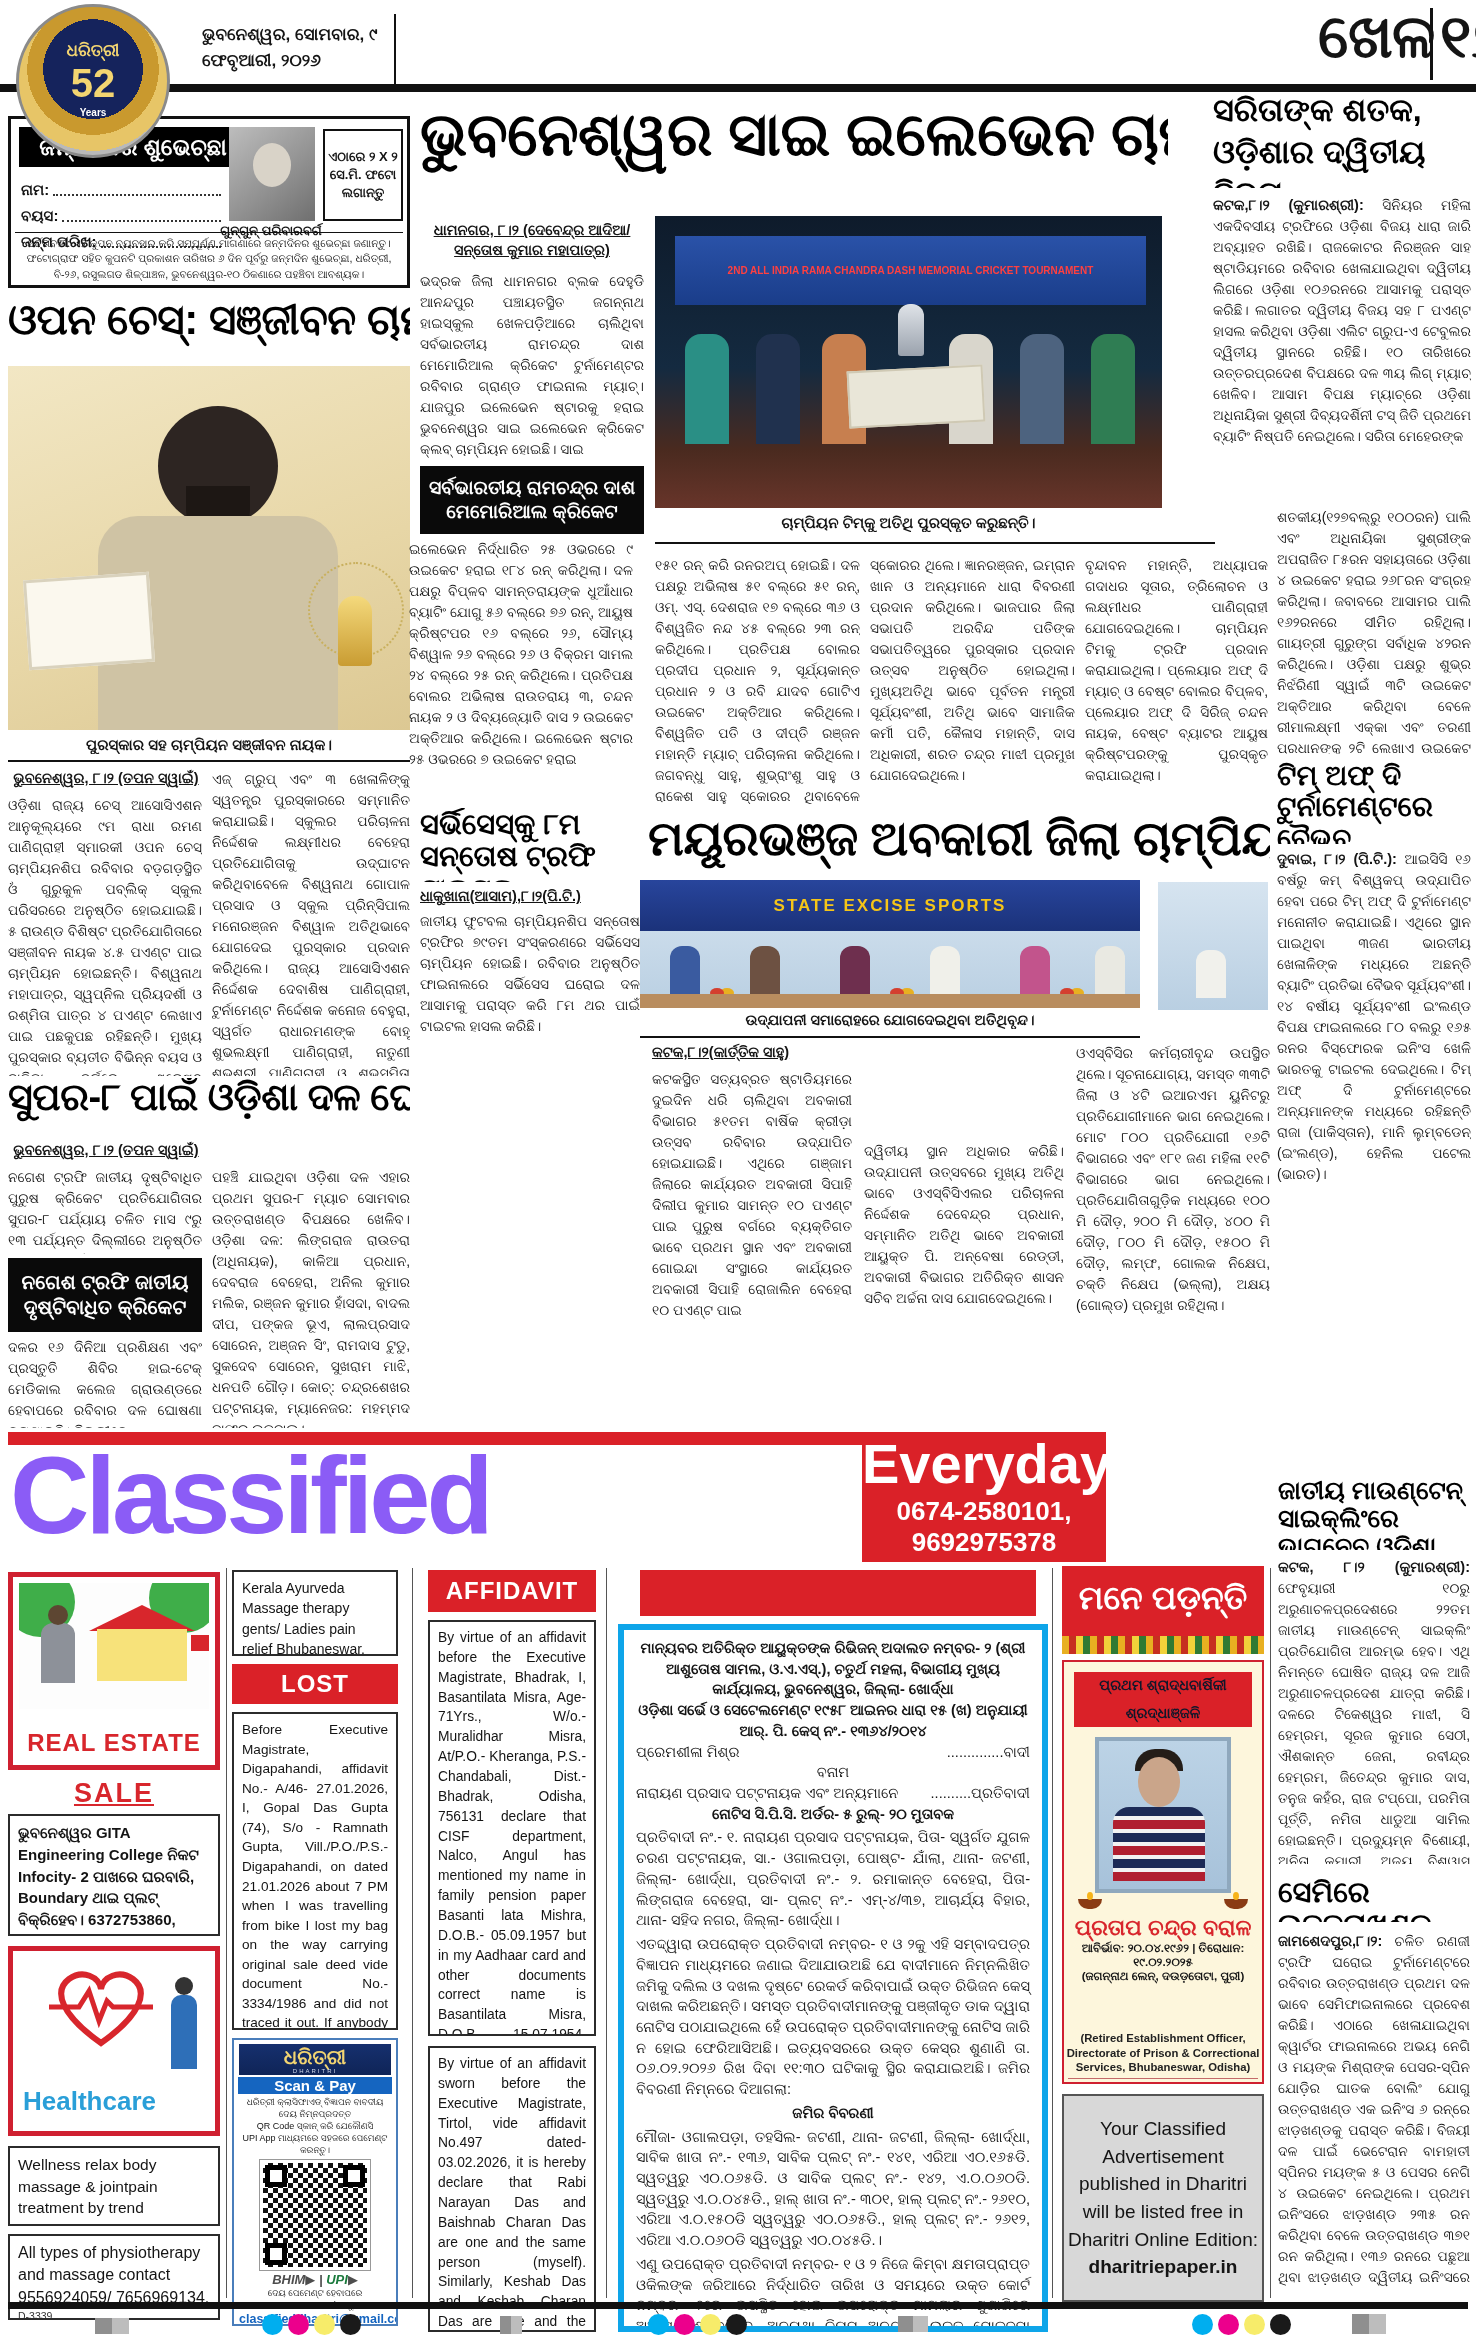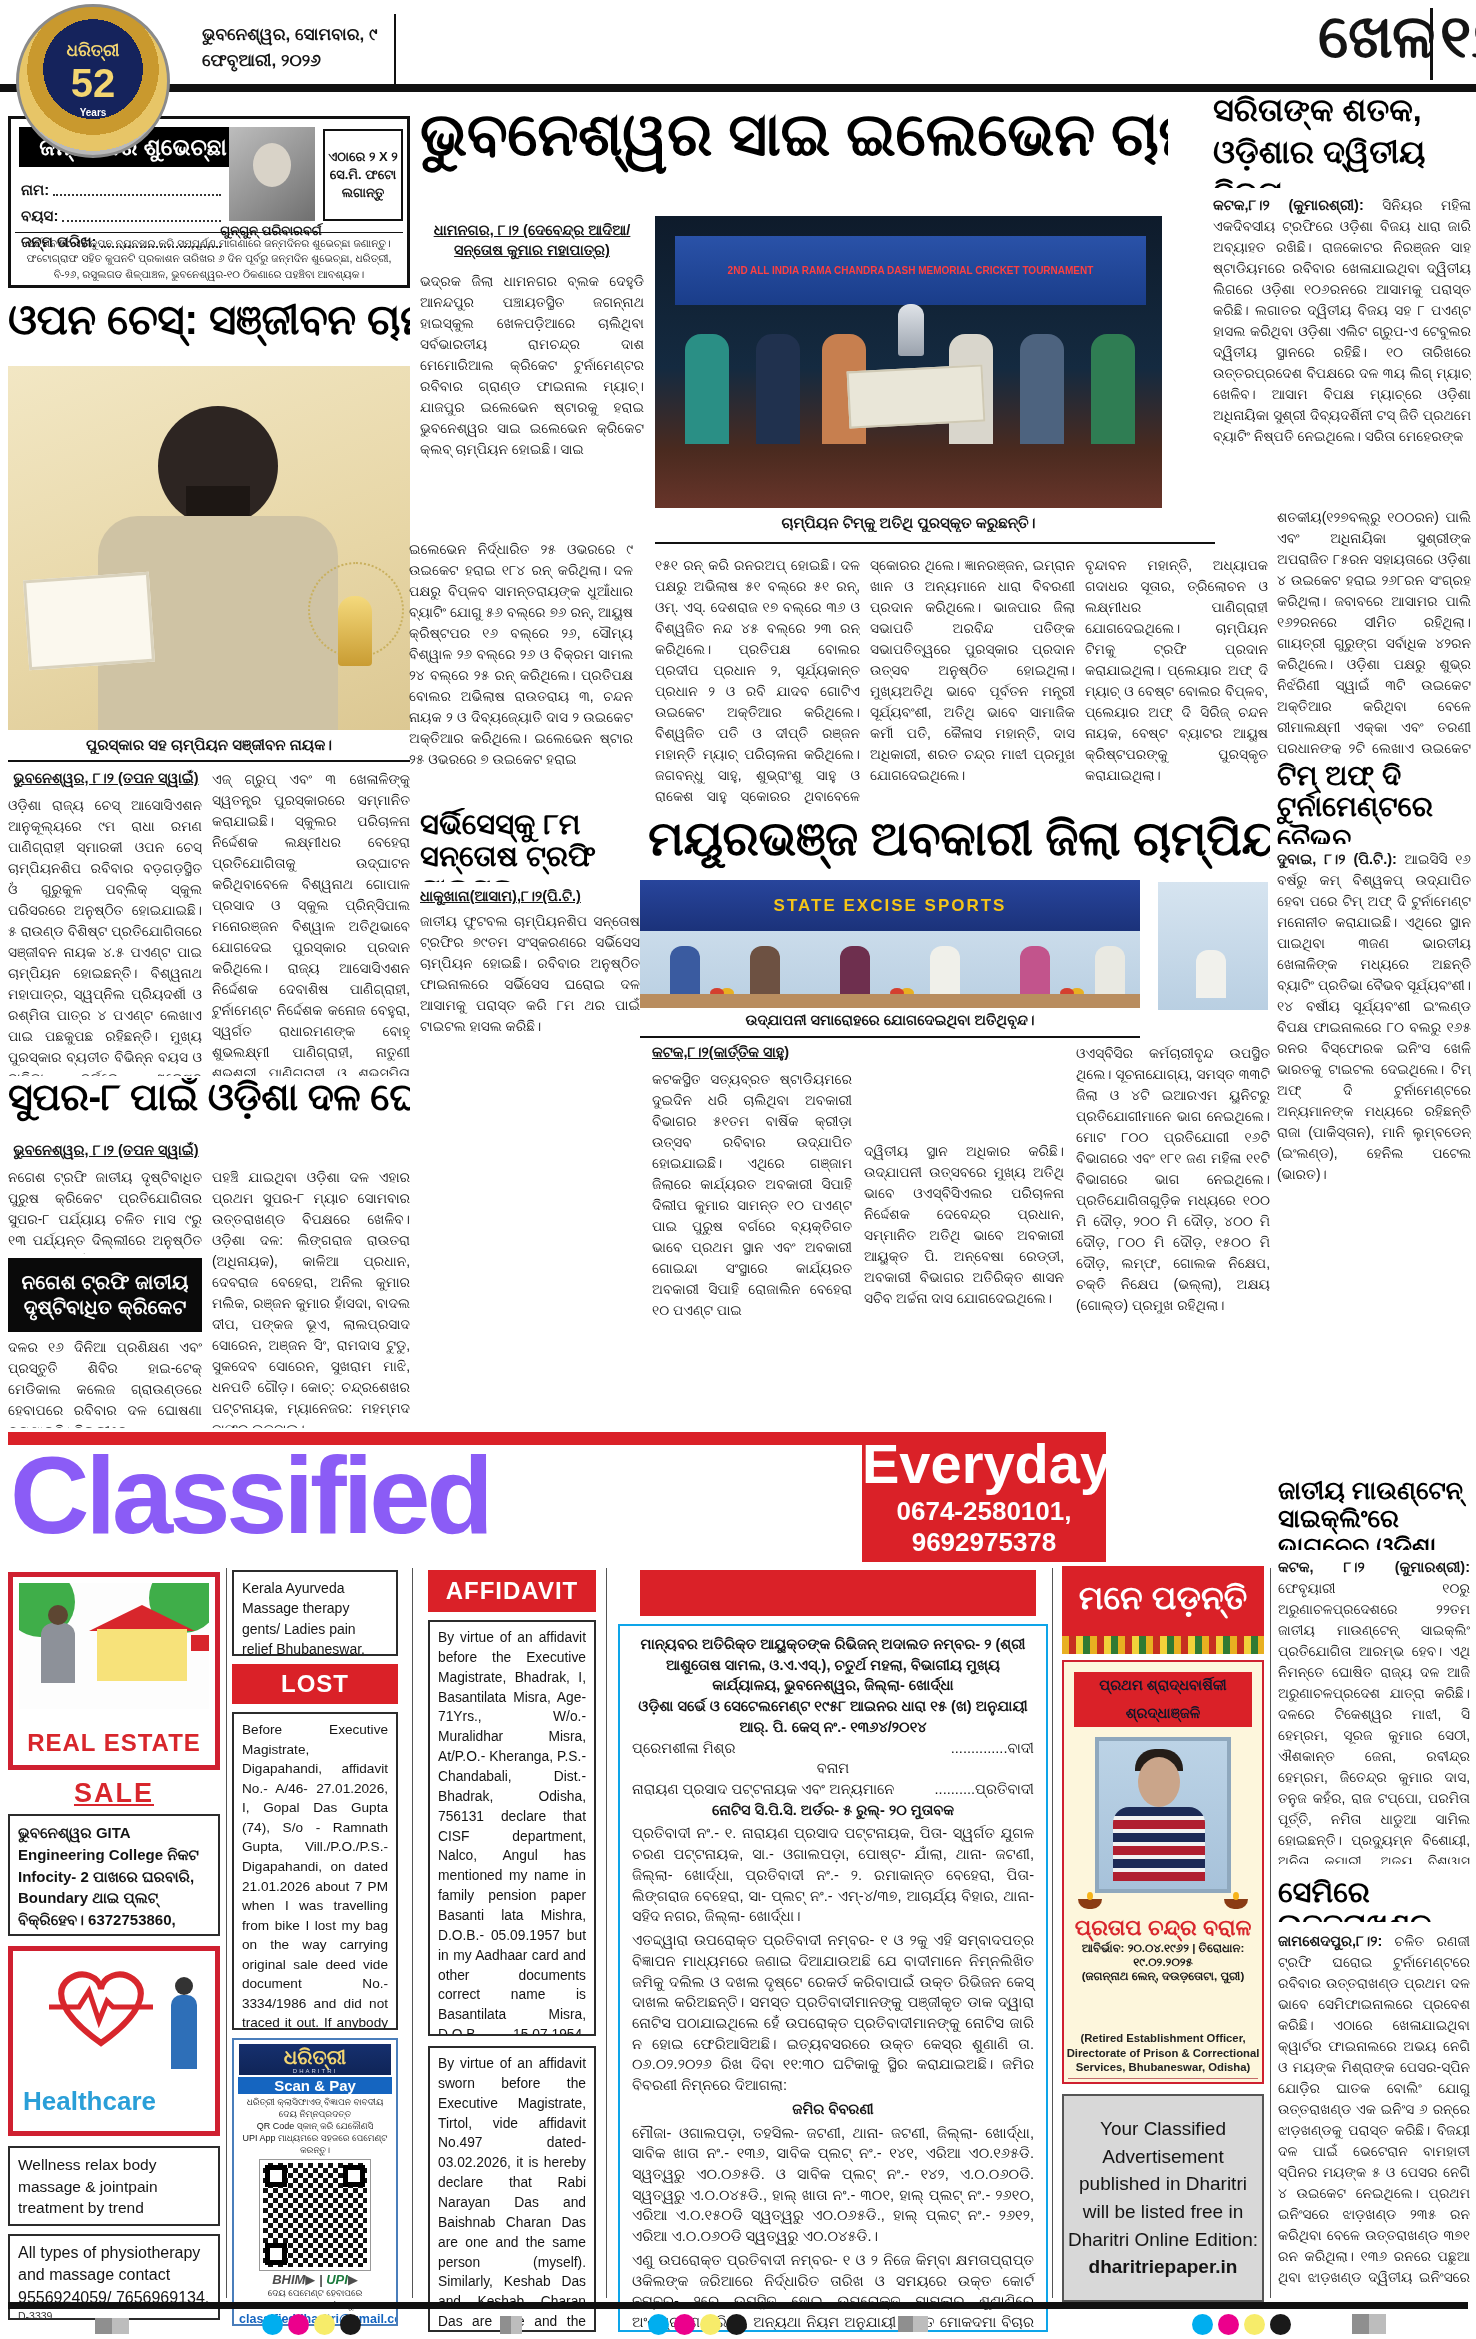--- a/index.html
+++ b/index.html
@@ -157,21 +157,21 @@
   #scan-box .qr i{position:absolute;width:22px;height:22px;border:5px solid #000;background:#fff;box-sizing:border-box;}
   #scan-box .bhim{font-size:13px;font-weight:800;font-style:italic;color:#4d4d4d;}
   #scan-box .bhim .u{color:#1b7a3d;}
   #scan-box .mail{color:#1565c0;font-weight:800;font-size:12.5px;}
   
   #aff-hd{left:428px;top:1570px;width:168px;height:42px;font-size:24px;letter-spacing:1px;}
   #aff1-box{left:428px;top:1620px;width:168px;height:416px;font-size:13.8px;line-height:1.44;text-align:justify;}
   #aff2-box{left:428px;top:2046px;width:168px;height:286px;font-size:13.8px;line-height:1.44;text-align:justify;}
   
   #court-red{left:640px;top:1570px;width:396px;height:46px;background:#da2128;}
-  #court-box{left:618px;top:1624px;width:430px;height:708px;border:2px solid #0ea5e9;box-sizing:border-box;
+  #court-box{left:618px;top:1624px;width:430px;height:708px;border:6px solid #0ea5e9;box-sizing:border-box;
         padding:8px 12px;font-size:14.6px;line-height:1.42;overflow:hidden;}
   #court-box .c{text-align:center;}
   #court-box .b{font-weight:700;}
   #court-box .row{display:flex;justify-content:space-between;}
   #court-box p{margin:3px 0;text-align:justify;}
   
   #mane-hd{left:1062px;top:1566px;width:202px;height:88px;background:#da2128;position:absolute;}
   #mane-hd .t{color:#fff;font-size:33px;font-weight:800;text-align:center;line-height:64px;}
   #mane-hd .flowers{position:absolute;left:0;right:0;bottom:0;height:18px;
         background:repeating-linear-gradient(90deg,#e8b021 0 7px,#c62f20 7px 14px,#f1d23a 14px 21px,#2f7a33 21px 28px);}
@@ -255,20 +255,21 @@
   <div class="abs hl" id="super8-hl">ସୁପର-୮ ପାଇଁ ଓଡ଼ିଶା ଦଳ ଘୋଷିତ</div>
   <div class="abs dl" id="super8-date"><u>ଭୁବନେଶ୍ୱର, ୮।୨ (ତପନ ସ୍ୱାଇଁ)</u></div>
   <div class="abs jt" id="super8-c1a">ନଗେଶ ଟ୍ରଫି ଜାତୀୟ ଦୃଷ୍ଟିବାଧିତ ପୁରୁଷ କ୍ରିକେଟ ପ୍ରତିଯୋଗିତାର ସୁପର-୮ ପର୍ଯ୍ୟାୟ ଚଳିତ ମାସ ୯ରୁ ୧୩ ପର୍ଯ୍ୟନ୍ତ ଦିଲ୍ଲୀରେ ଅନୁଷ୍ଠିତ ହେବ। ଏଥିପାଇଁ ଓଡ଼ିଶା</div>
   <div class="abs bbox" id="super8-box">ନଗେଶ ଟ୍ରଫି ଜାତୀୟ ଦୃଷ୍ଟିବାଧିତ କ୍ରିକେଟ</div>
   <div class="abs jt" id="super8-c1b">ଦଳର ୧୬ ଦିନିଆ ପ୍ରଶିକ୍ଷଣ ଏବଂ ପ୍ରସ୍ତୁତି ଶିବିର ହାଇ-ଟେକ୍ ମେଡିକାଲ କଲେଜ ଗ୍ରାଉଣ୍ଡରେ ହେବାପରେ ରବିବାର ଦଳ ଘୋଷଣା କରାଯାଇଛି। ଦିଲ୍ଲୀରେ</div>
   <div class="abs jt" id="super8-c2">ପହଞ୍ଚି ଯାଇଥିବା ଓଡ଼ିଶା ଦଳ ଏହାର ପ୍ରଥମ ସୁପର-୮ ମ୍ୟାଚ ସୋମବାର ଉତ୍ତରାଖଣ୍ଡ ବିପକ୍ଷରେ ଖେଳିବ। ଓଡ଼ିଶା ଦଳ: ଲିଙ୍ଗରାଜ ରାଉତରା (ଅଧିନାୟକ), କାଳିଆ ପ୍ରଧାନ, ଦେବରାଜ ବେହେରା, ଅନିଲ କୁମାର ମଲିକ, ରଞ୍ଜନ କୁମାର ହାଁସଦା, ବାଦଲ ଦୀପ, ପଙ୍କଜ ଭୂଏ, ଲାଲପ୍ରସାଦ ସୋରେନ, ଅଞ୍ଜନ ସିଂ, ରାମଦାସ ଟୁଡୁ, ସୁକଦେବ ସୋରେନ, ସୁଖରାମ ମାଝି, ଧନପତି ଗୌଡ଼। କୋଚ୍: ଚନ୍ଦ୍ରଶେଖର ପଟ୍ଟନାୟକ, ମ୍ୟାନେଜର: ମହମ୍ମଦ ଜାଫର ଇକ୍‌ବାଲ।</div>
 
   <div class="abs hl" id="sai-hl">ଭୁବନେଶ୍ୱର ସାଇ ଇଲେଭେନ ଚାମ୍ପିୟନ</div>
   <div class="abs dl" id="sai-date"><u>ଧାମନଗର, ୮।୨ (ଦେବେନ୍ଦ୍ର ଆଦିଆ/ସନ୍ତୋଷ କୁମାର ମହାପାତ୍ର)</u></div>
   <div class="abs jt" id="sai-c1">ଭଦ୍ରକ ଜିଲା ଧାମନଗର ବ୍ଲକ ଦେହୁଡି ଆନନ୍ଦପୁର ପଞ୍ଚାୟତସ୍ଥିତ ଜଗନ୍ନାଥ ହାଇସ୍କୁଲ ଖେଳପଡ଼ିଆରେ ଚାଲିଥିବା ସର୍ବଭାରତୀୟ ରାମଚନ୍ଦ୍ର ଦାଶ ମେମୋରିଆଲ କ୍ରିକେଟ ଟୁର୍ନାମେଣ୍ଟର ରବିବାର ଗ୍ରାଣ୍ଡ ଫାଇନାଲ ମ୍ୟାଚ୍। ଯାଜପୁର ଇଲେଭେନ ଷ୍ଟାରକୁ ହରାଇ ଭୁବନେଶ୍ୱର ସାଇ ଇଲେଭେନ କ୍ରିକେଟ କ୍ଲବ୍ ଚାମ୍ପିୟନ ହୋଇଛି। ସାଇ</div>
+  <div class="abs bbox" id="sai-box">ସର୍ବଭାରତୀୟ ରାମଚନ୍ଦ୍ର ଦାଶ ମେମୋରିଆଲ କ୍ରିକେଟ</div>
   <div class="abs jt" id="sai-c1b">ଇଲେଭେନ ନିର୍ଦ୍ଧାରିତ ୨୫ ଓଭରରେ ୯ ଉଇକେଟ ହରାଇ ୧୮୪ ରନ୍ କରିଥିଲା। ଦଳ ପକ୍ଷରୁ ବିପ୍ଳବ ସାମନ୍ତରାୟଙ୍କ ଧୁଆଁଧାର ବ୍ୟାଟିଂ ଯୋଗୁ ୫୬ ବଲ୍‌ରେ ୭୬ ରନ୍, ଆୟୁଷ କ୍ରିଷ୍ଟପର ୧୬ ବଲ୍‌ରେ ୨୬, ସୌମ୍ୟ ବିଶ୍ୱାଳ ୨୬ ବଲ୍‌ରେ ୨୬ ଓ ବିକ୍ରମ ସାମଲ ୨୪ ବଲ୍‌ରେ ୨୫ ରନ୍ କରିଥିଲେ। ପ୍ରତିପକ୍ଷ ବୋଲର ଅଭିଲାଷ ରାଉତରାୟ ୩, ଚନ୍ଦନ ନାୟକ ୨ ଓ ଦିବ୍ୟଜ୍ୟୋତି ଦାସ ୨ ଉଇକେଟ ଅକ୍ତିଆର କରିଥିଲେ। ଇଲେଭେନ ଷ୍ଟାର ୨୫ ଓଭରରେ ୭ ଉଇକେଟ ହରାଇ</div>
   <div class="abs ph" id="sai-photo">
     <div class="banner">2ND ALL INDIA RAMA CHANDRA DASH MEMORIAL CRICKET TOURNAMENT</div>
     <div class="fig" style="left:6%;background:#2a8f85;"></div>
     <div class="fig" style="left:20%;background:#20314e;"></div>
     <div class="fig" style="left:33%;background:#c77f4f;"></div>
     <div class="fig" style="left:58%;background:#d9d6cc;"></div>
     <div class="fig" style="left:72%;background:#4d637f;"></div>
     <div class="fig" style="left:86%;background:#2f7d53;"></div>
     <div class="cup"></div>

